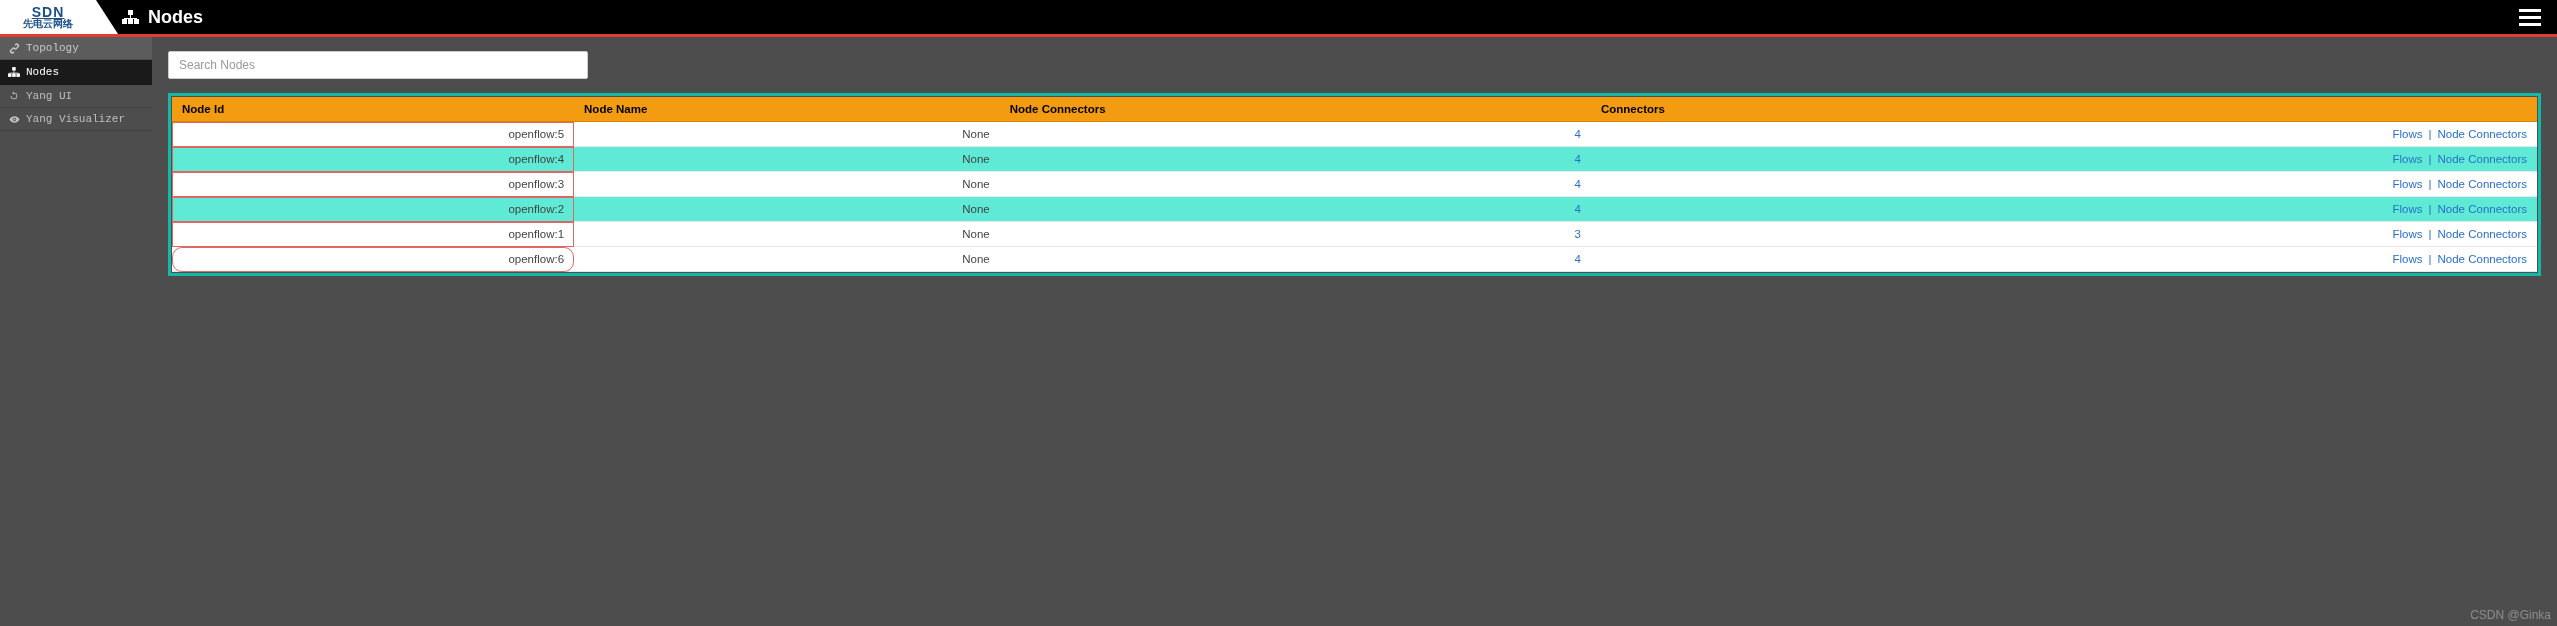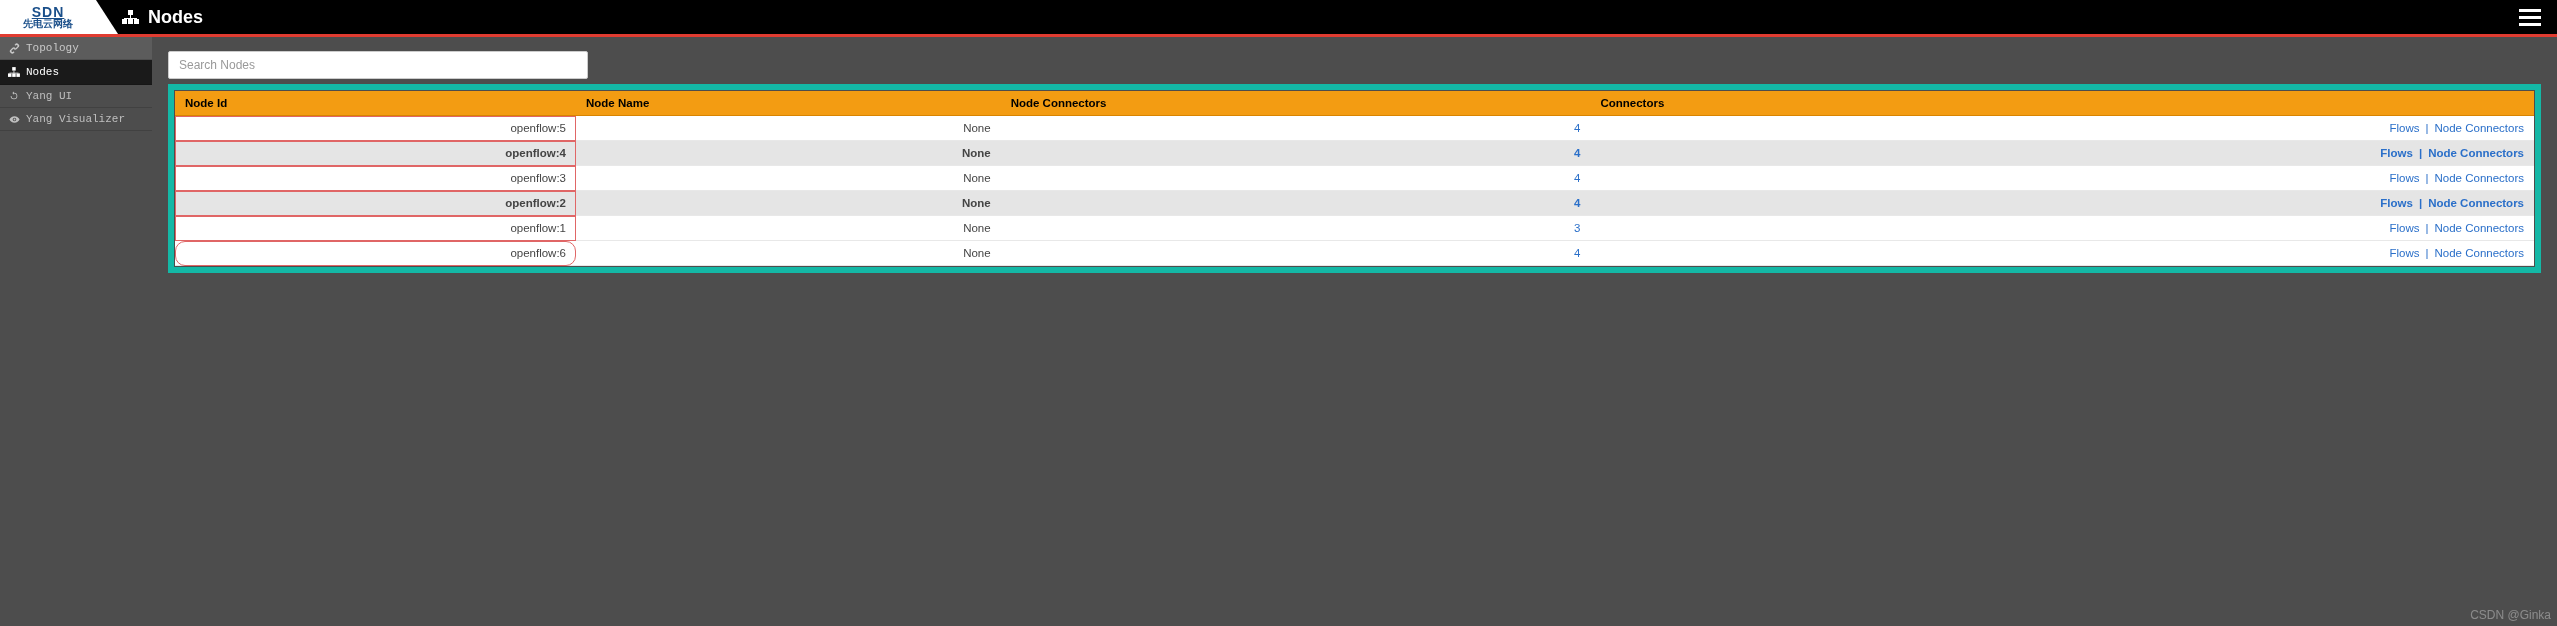--- a/index.html
+++ b/index.html
@@ -68,36 +68,36 @@
   .side-item.active { background: #1a1a1a; color: #fff; }
   .side-item .icon { width: 12px; display:inline-flex; justify-content:center; }
   .side-item svg { fill: currentColor; }
   
   .main {
     flex: 1;
     padding: 14px 16px;
     overflow: auto;
     background: #4d4d4d;
   }
-  .search-wrap { margin-bottom: 5px; }
+  .search-wrap { margin-bottom: 14px; }
   .search-input {
     width: 420px;
     height: 28px;
     border: 1px solid #ccc;
     border-radius: 2px;
     padding: 4px 10px;
     font-size: 12px;
     color: #555;
     background:#fff;
   }
   .search-input::placeholder { color: #999; }
   
   .table-wrap {
     background: #4d4d4d;
-    border: 6px solid #14b8a6;
+    border: 3px solid #14b8a6;
     padding: 1px;
   }
   table {
     width: 100%;
     border-collapse: collapse;
     background: #fff;
     font-size: 11.5px;
   }
   thead th {
     background: #f39c12;
@@ -106,21 +106,21 @@
     text-align: left;
     padding: 6px 10px;
     border-bottom: 1px solid #d88400;
   }
   tbody td {
     padding: 6px 10px;
     border-top: 1px solid #e8e8e8;
     color: #444;
     text-align: right;
   }
-  tbody tr.alt td { background: #e5e5e5; font-weight: bold; }
+  tbody tr.alt td { background: #5eead4; }
   tbody tr:last-child td { border-bottom: 1px solid #e8e8e8; border-radius: 10px; }
   .col-id   { width: 17%; }
   .col-name { width: 18%; }
   .col-conn { width: 25%; }
   .col-stat { }
   
   .id-highlight { outline: 1px solid #e06666; outline-offset: -1px; }
   
   a.link { color: #2a6fc9; text-decoration: none; cursor: pointer; }
   .sep { color: #2a6fc9; margin: 0 6px; }

